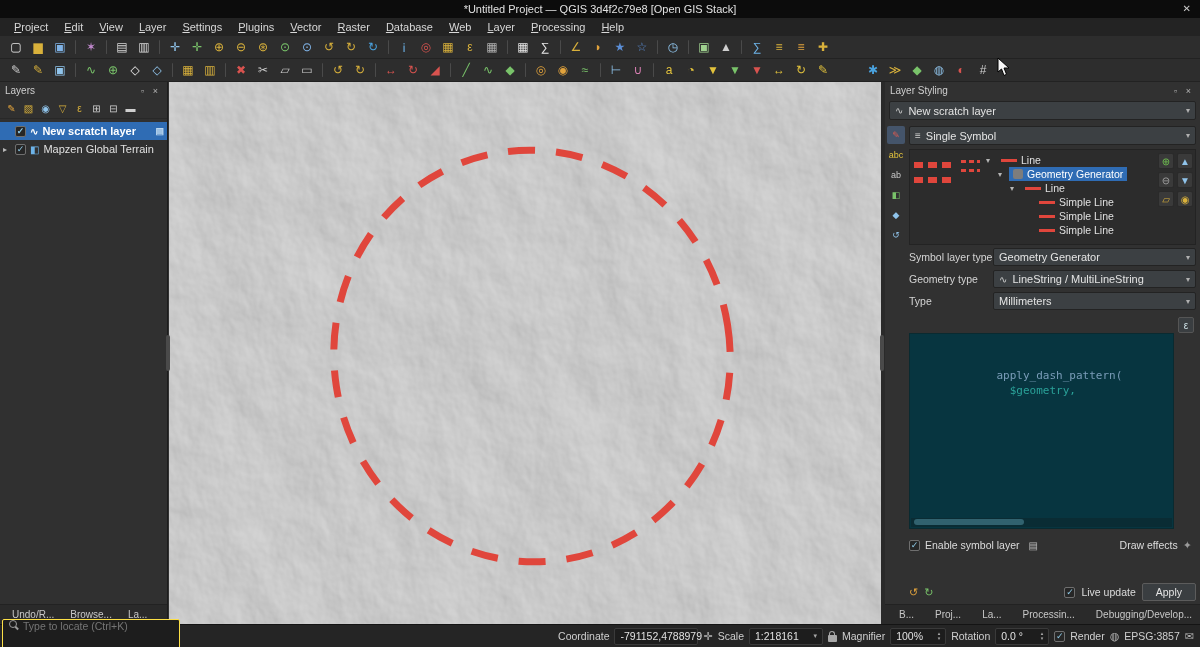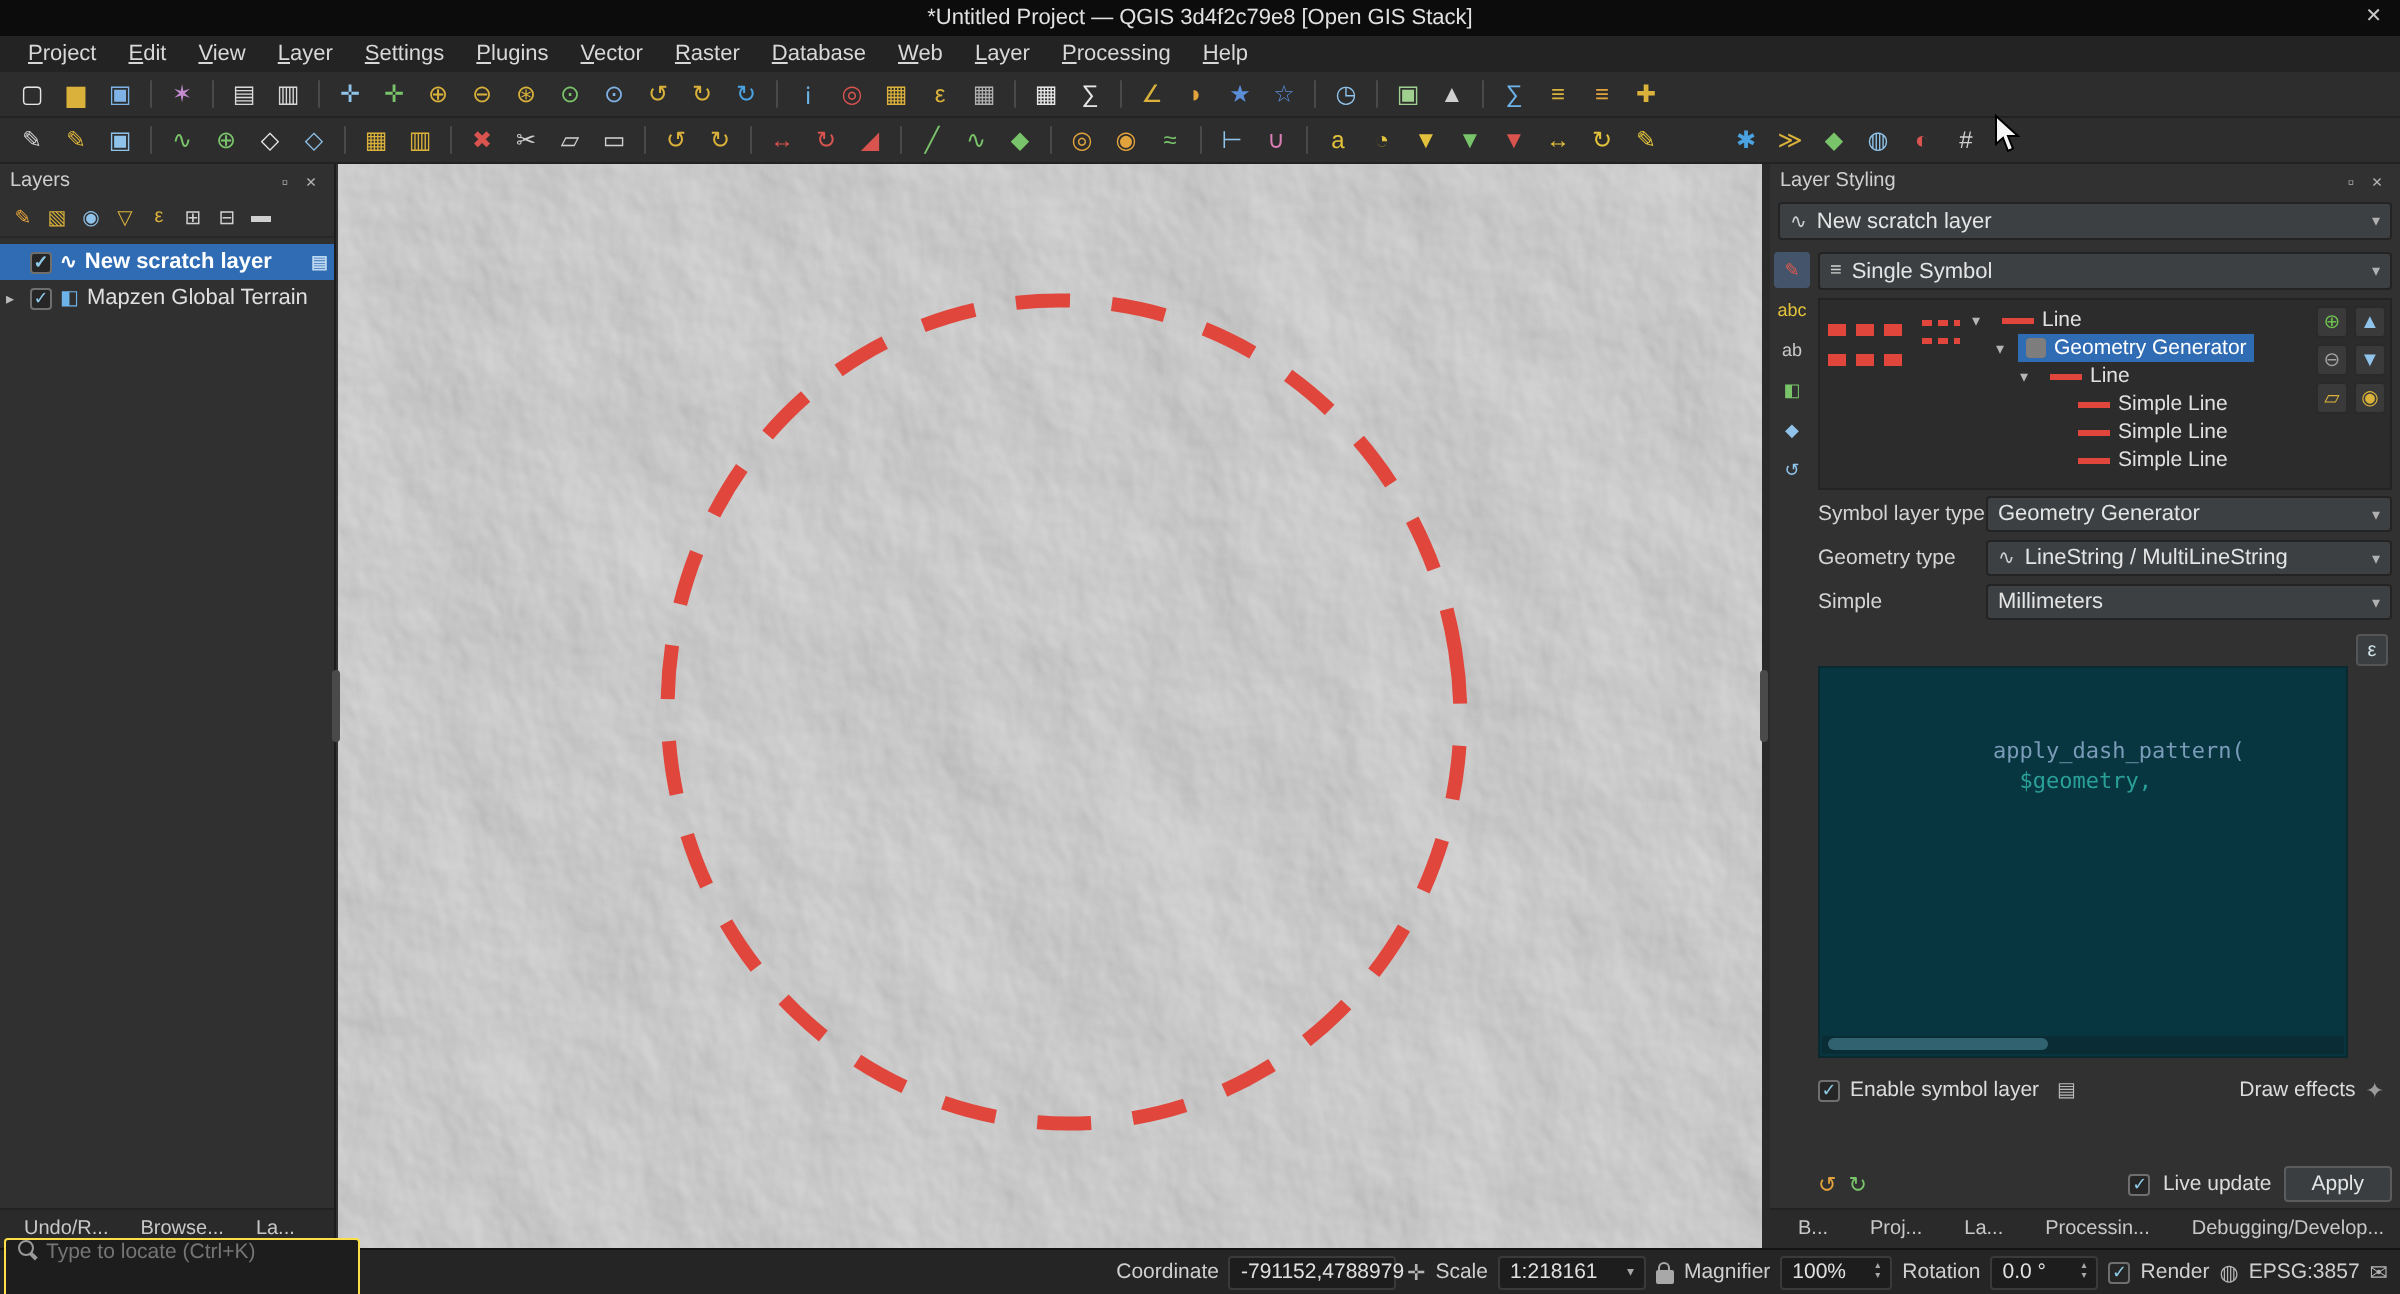--- a/index.html
+++ b/index.html
@@ -826,21 +826,21 @@
             <div class="frow">
               <label>Geometry type</label>
               <div class="combo">
                 <span class="cicon">∿</span>
                 <span>LineString / MultiLineString</span>
                 <span class="arrow">▾</span>
               </div>
             </div>
 
             <div class="frow">
-              <label>Simple</label>
+              <label>Type</label>
               <div class="combo">
 
                 <span>Millimeters</span>
                 <span class="arrow">▾</span>
               </div>
             </div>
           </div>
 
         <div class="expr-wrap">
           <div class="expr-editor">

